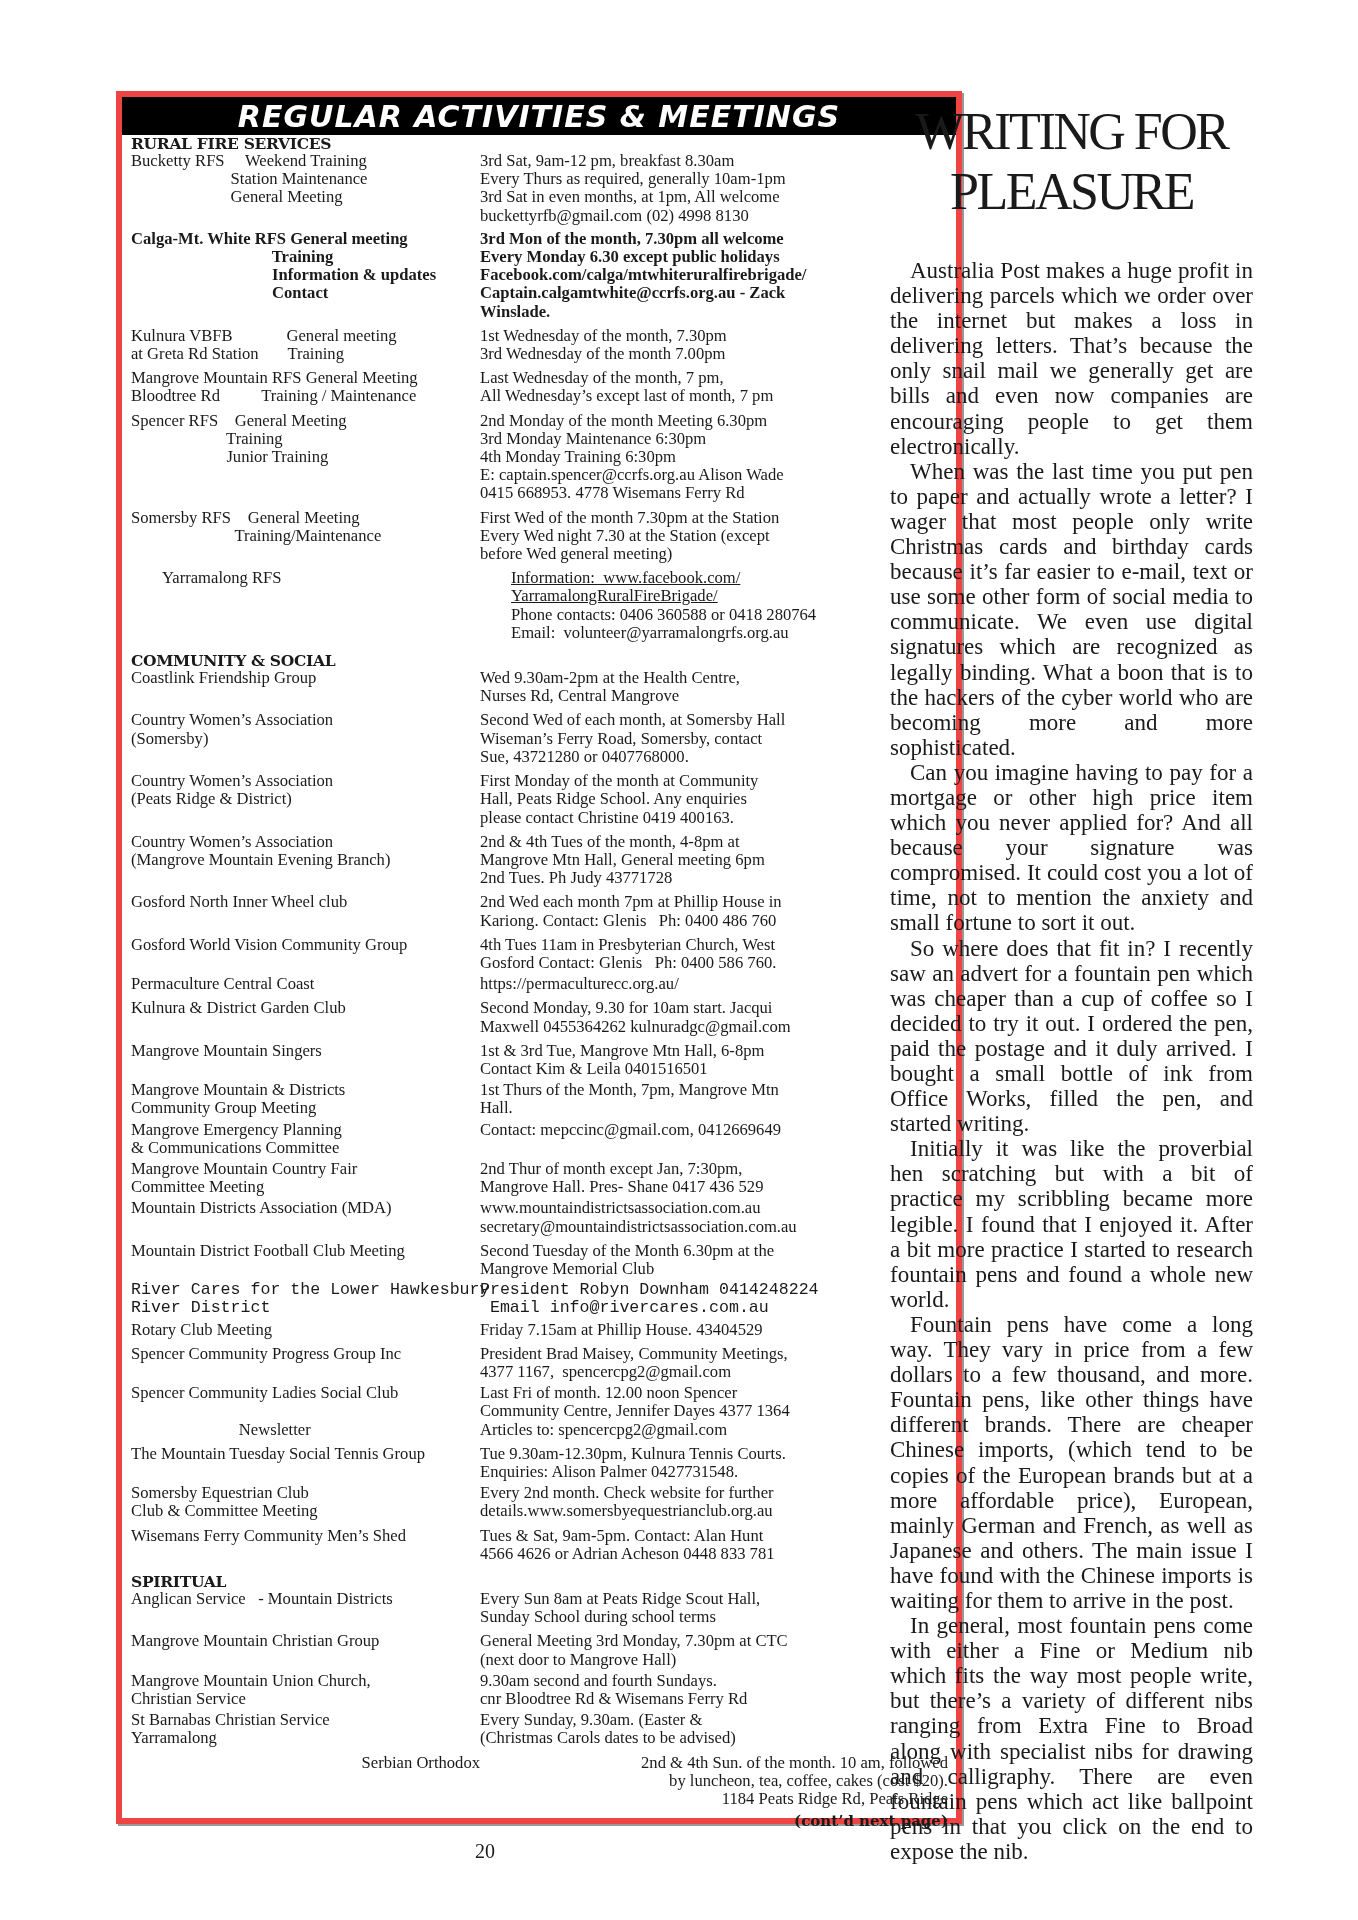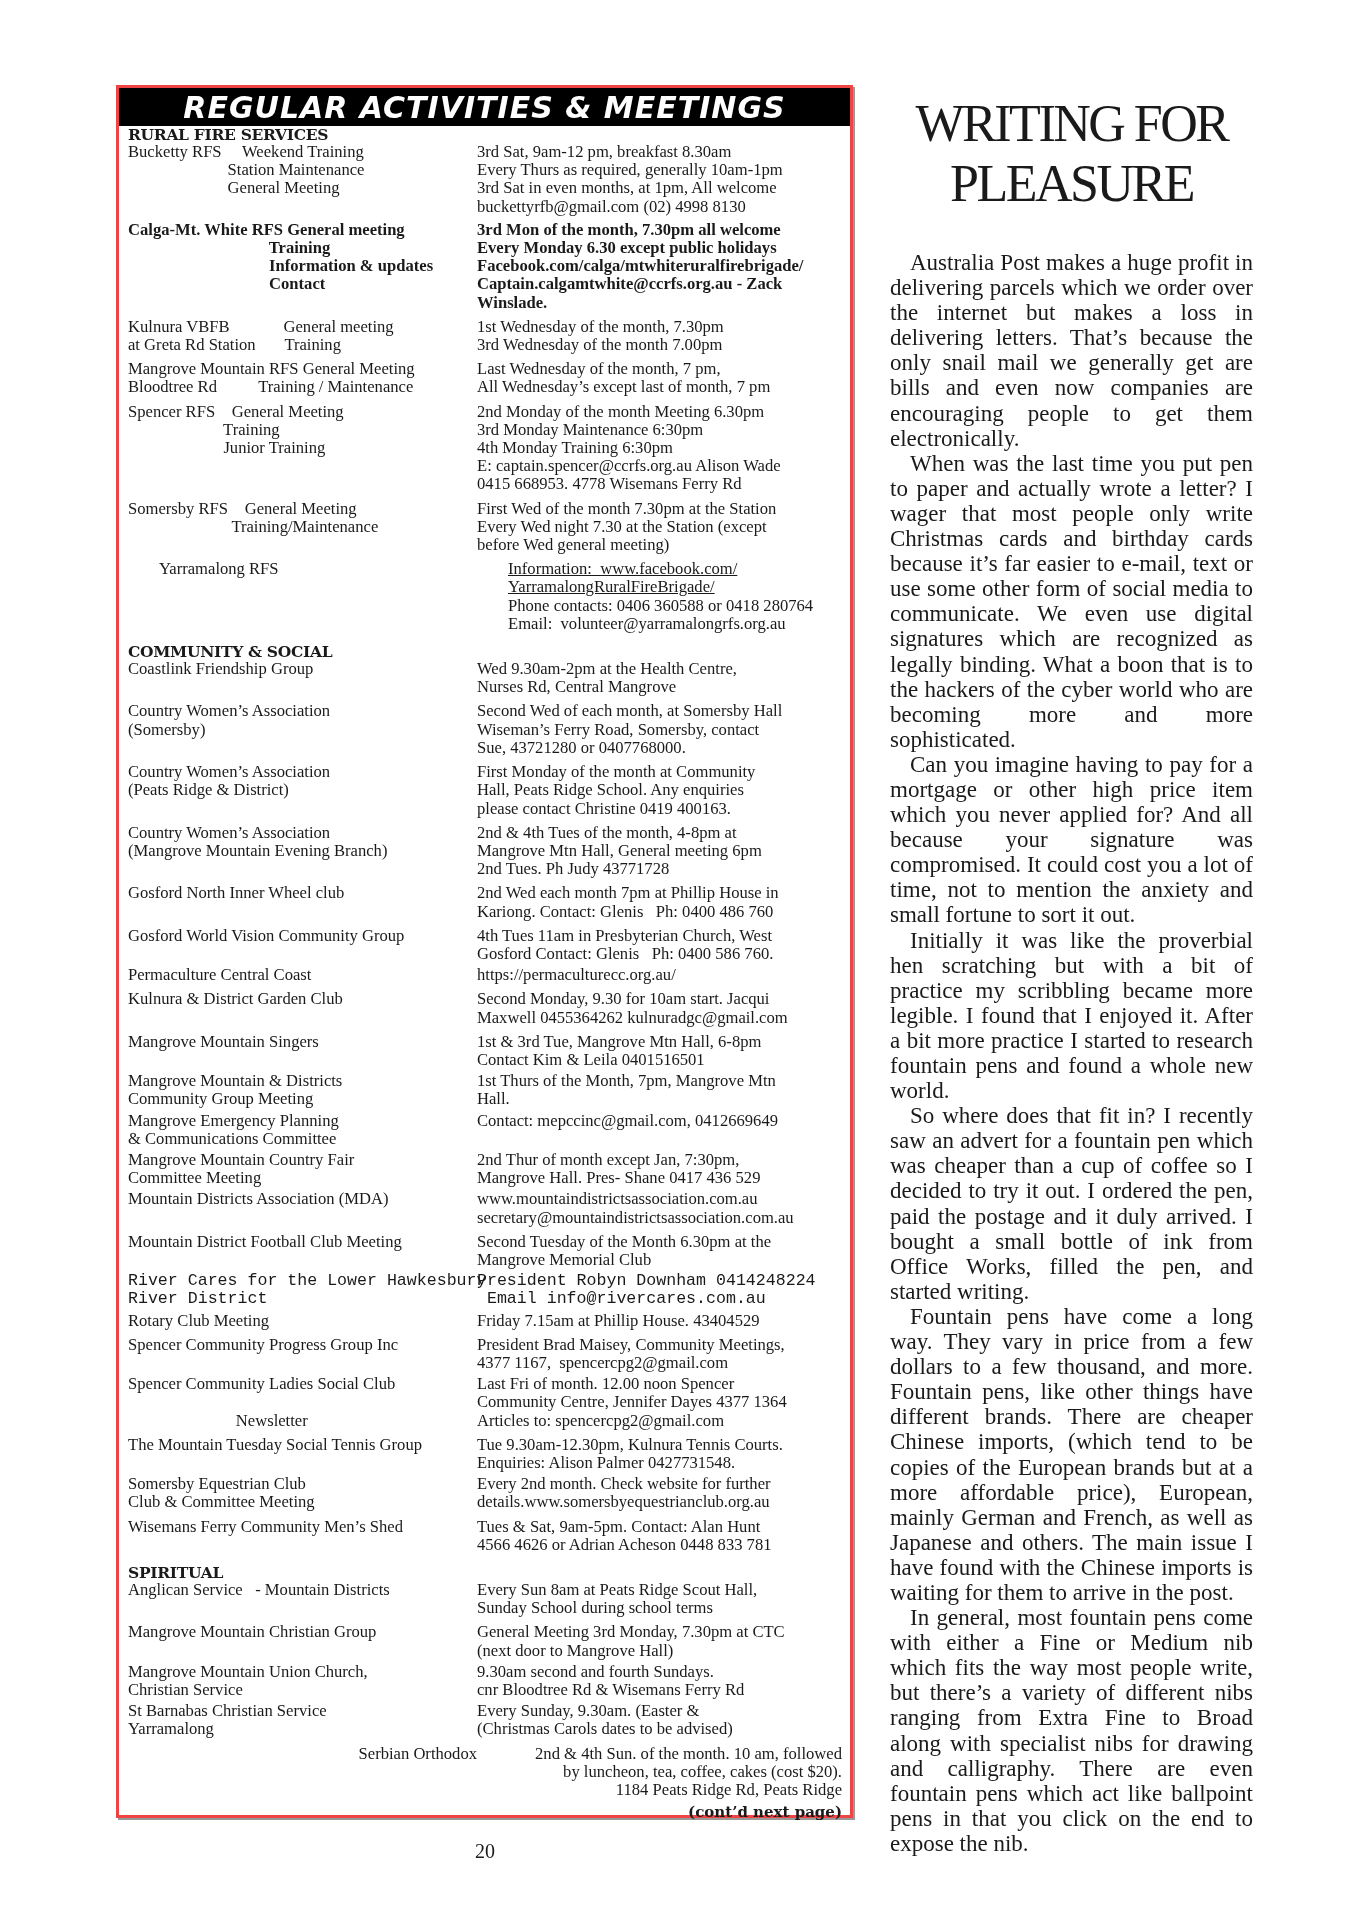--- a/index.html
+++ b/index.html
@@ -1,39 +1,39 @@
 <!DOCTYPE html>
 <html><head>
 <meta charset="utf-8">
 <style>
   html, body { margin:0; padding:0; background:#ffffff; }
   body { width:1358px; height:1920px; position:relative; overflow:hidden;
          font-family:"Liberation Serif", "DejaVu Serif", serif; color:#1a1a1a; }
 
   
-  .listing { position:absolute; left:116px; top:85px; width:737px; height:1733px;
-             border:3px solid #ef4444; box-shadow:2px 2px 0 #999; box-sizing:border-box; }
+  .listing { position:absolute; left:116px; top:91px; width:846px; height:1733px;
+             border:6px solid #ef4444; box-shadow:2px 2px 0 #999; box-sizing:border-box; }
   .banner { background:#000; color:#fff; height:38px; line-height:40px; text-align:center;
             font-family:"DejaVu Sans", "Liberation Sans", sans-serif; font-weight:bold;
             font-style:italic; font-size:30px; letter-spacing:1px; }
   .inner { padding:0 8px 0 9px; font-size:16.6px; line-height:18.2px; }
   .section-head { font-family:"DejaVu Serif", serif; font-weight:900; font-size:15.5px;
                   letter-spacing:-0.3px; line-height:17px; }
   .row { display:flex; }
   .row .org { width:349px; flex:none; white-space:pre; }
   .row .det { flex:1; white-space:pre; }
   .u { text-decoration:underline; }
   .contd { text-align:right; font-family:"DejaVu Serif", serif; font-weight:900; font-size:15px;
            margin-top:4px; }
 
   .pagenum { position:absolute; left:0; width:970px; top:1840px; text-align:center; font-size:20px; }
 
   
   .article { position:absolute; left:890px; top:86px; width:363px; }
-  .article h1 { margin:8px; font-family:"Liberation Serif", serif; font-weight:normal;
+  .article h1 { margin:16px; font-family:"Liberation Serif", serif; font-weight:normal;
                 font-size:52px; line-height:60px; text-align:center; letter-spacing:-2.5px; }
   .article .body { margin-top:36px; font-size:23px; line-height:25.1px; text-align:justify; }
   .article .body p { margin:0; text-indent:20px; }
 </style>
 </head>
 <body>
 
 <div class="listing">
   <div class="banner">REGULAR ACTIVITIES &amp; MEETINGS</div>
   <div class="inner" id="listing-inner">
@@ -431,18 +431,18 @@
 </div>
 
 <div class="pagenum">20</div>
 
 <div class="article">
   <h1>WRITING FOR PLEASURE</h1>
   <div class="body" id="article-body">
       <p>Australia Post makes a huge profit in delivering parcels which we order over the internet but makes a loss in delivering letters. That’s because the only snail mail we generally get are bills and even now companies are encouraging people to get them electronically.</p>
       <p>When was the last time you put pen to paper and actually wrote a letter? I wager that most people only write Christmas cards and birthday cards because it’s far easier to e-mail, text or use some other form of social media to communicate. We even use digital signatures which are recognized as legally binding. What a boon that is to the hackers of the cyber world who are becoming more and more sophisticated.</p>
       <p>Can you imagine having to pay for a mortgage or other high price item which you never applied for? And all because your signature was compromised. It could cost you a lot of time, not to mention the anxiety and small fortune to sort it out.</p>
+      <p>So where does that fit in? I recently saw an advert for a fountain pen which was cheaper than a cup of coffee so I decided to try it out. I ordered the pen, paid the postage and it duly arrived. I bought a small bottle of ink from Office Works, filled the pen, and started writing.</p>
       <p>Initially it was like the proverbial hen scratching but with a bit of practice my scribbling became more legible. I found that I enjoyed it. After a bit more practice I started to research fountain pens and found a whole new world.</p>
-      <p>So where does that fit in? I recently saw an advert for a fountain pen which was cheaper than a cup of coffee so I decided to try it out. I ordered the pen, paid the postage and it duly arrived. I bought a small bottle of ink from Office Works, filled the pen, and started writing.</p>
       <p>Fountain pens have come a long way. They vary in price from a few dollars to a few thousand, and more. Fountain pens, like other things have different brands. There are cheaper Chinese imports, (which tend to be copies of the European brands but at a more affordable price), European, mainly German and French, as well as Japanese and others. The main issue I have found with the Chinese imports is waiting for them to arrive in the post.</p>
       <p>In general, most fountain pens come with either a Fine or Medium nib which fits the way most people write, but there’s a variety of different nibs ranging from Extra Fine to Broad along with specialist nibs for drawing and calligraphy. There are even fountain pens which act like ballpoint pens in that you click on the end to expose the nib.</p>
     </div>
 </div>
 
 </body></html>

